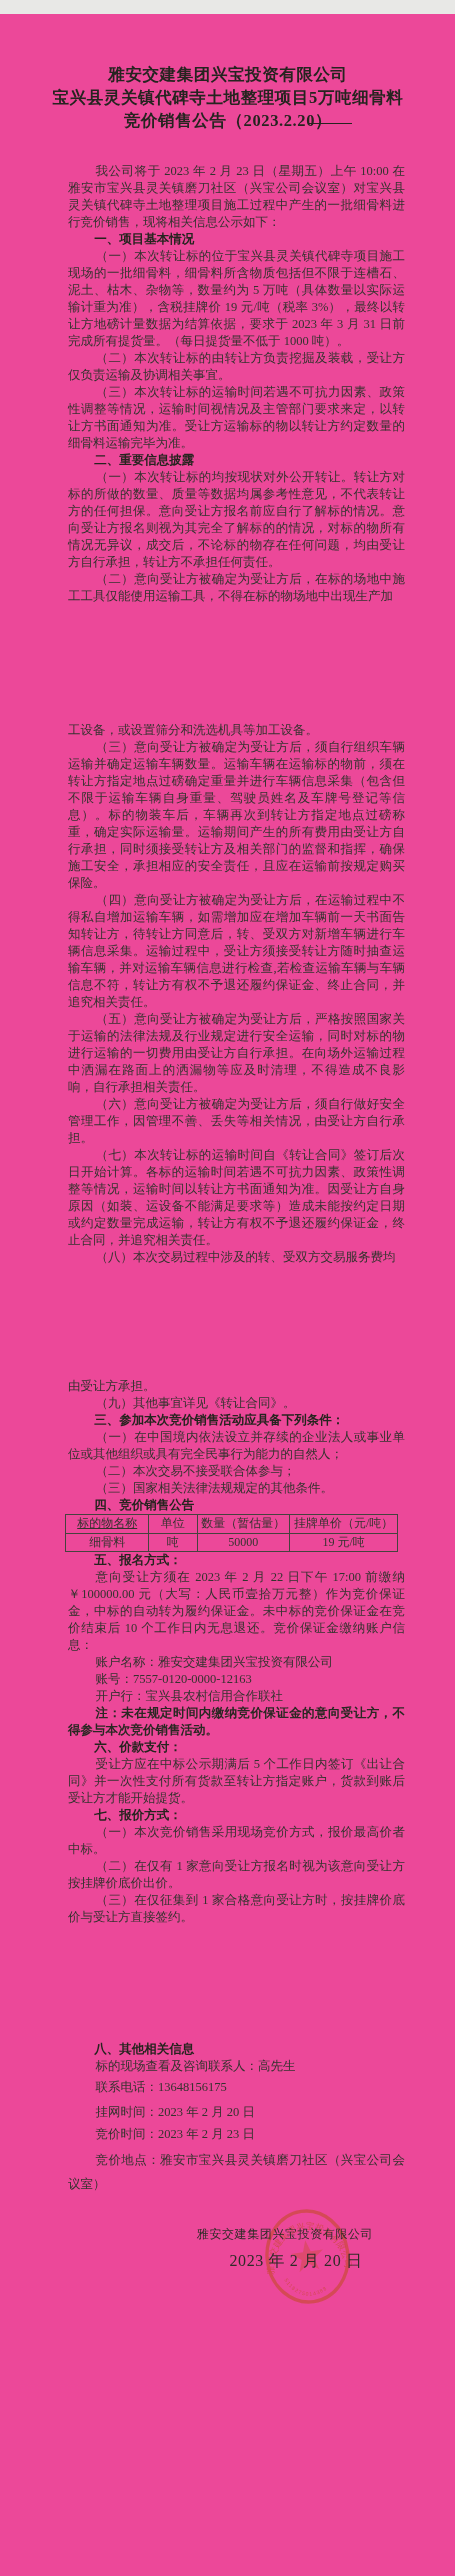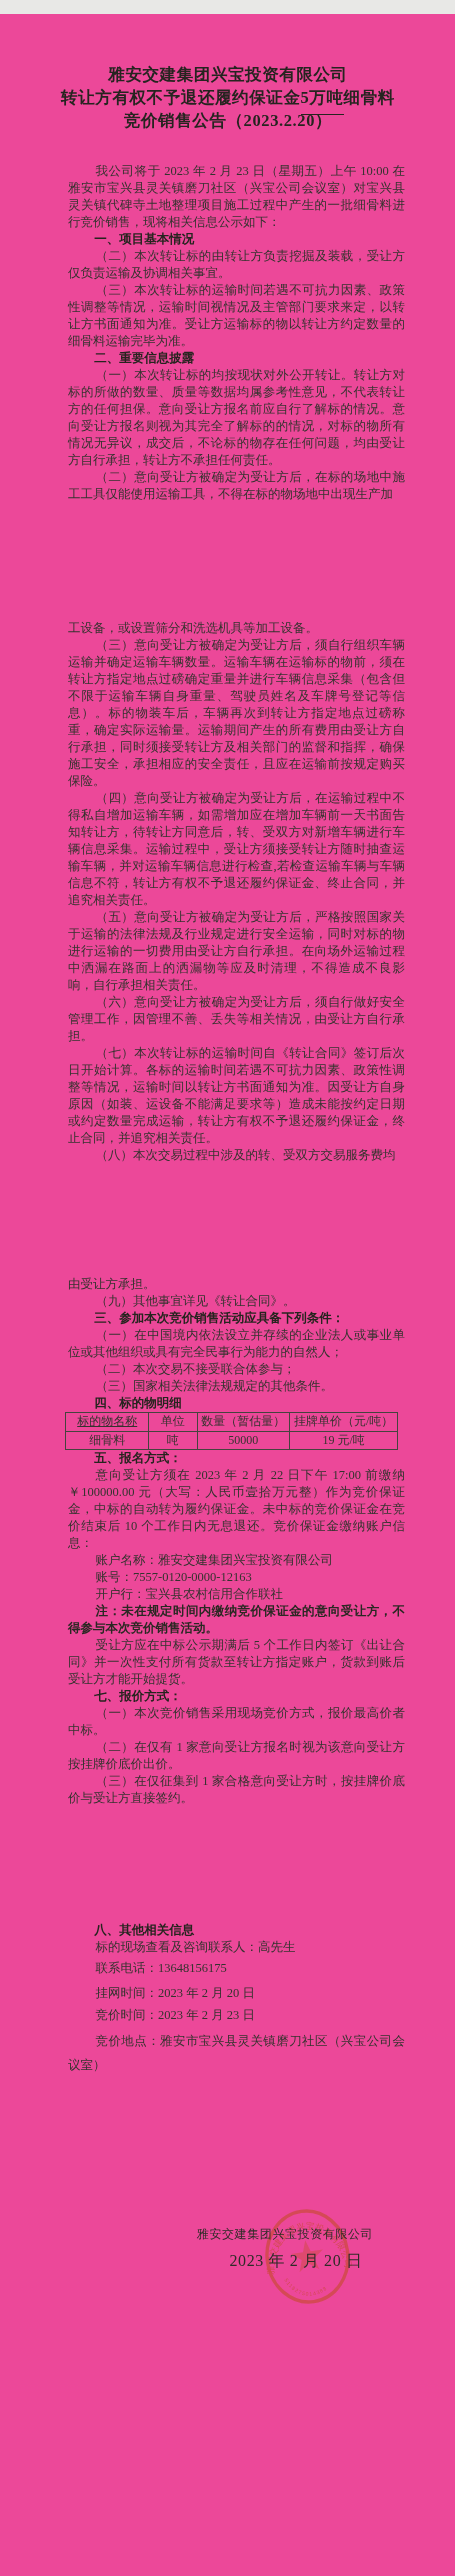--- a/index.html
+++ b/index.html
@@ -11,21 +11,21 @@
     font-family:"Liberation Serif","DejaVu Serif",serif;
     color:#35332f;
     overflow:hidden;
   }
   .title{
     position:absolute;top:49px;left:0;right:0;
     text-align:center;
     font-size:16.5px;font-weight:bold;color:#262420;
     line-height:23px;letter-spacing:0.6px;
   }
-  .title .u{border-bottom:1.7px solid #262420;padding-bottom:7px;}
+  .title .u{border-bottom:1.7px solid #262420;padding-bottom:16px;}
   .content{
     position:absolute;top:149px;left:68px;width:337px;
     font-size:12.5px;line-height:17px;
     text-align:justify;
   }
   .p{margin:0;text-indent:2.2em;}
   .pc{margin:0;text-indent:0;}
   .h{
     margin:0;text-indent:2.1em;font-weight:bold;color:#26241f;
     font-family:"Liberation Sans","DejaVu Sans",sans-serif;
@@ -64,48 +64,49 @@
     transform:rotate(-8deg);z-index:2;opacity:0.92;
   }
 </style>
 </head>
 <body>
 
 <div class="page">
 
   <div class="title">
     <div>雅安交建集团兴宝投资有限公司</div>
-    <div><span>转让方有权不予退还履约保证金</span><span class="u">5万吨</span><span>细骨料</span></div>
+    <div><span>宝兴县灵关镇代碑寺土地整理项目</span><span class="u">5万吨</span><span>细骨料</span></div>
     <div>竞价销售公告（2023.2.20）</div>
   </div>
 
   <div class="content">
     <p class="p">我公司将于 2023 年 2 月 23 日（星期五）上午 10:00 在雅安市宝兴县灵关镇磨刀社区（兴宝公司会议室）对宝兴县灵关镇代碑寺土地整理项目施工过程中产生的一批细骨料进行竞价销售，现将相关信息公示如下：</p>
     <p class="h">一、项目基本情况</p>
+    <p class="p">（一）本次转让标的位于宝兴县灵关镇代碑寺项目施工现场的一批细骨料，细骨料所含物质包括但不限于连槽石、泥土、枯木、杂物等，数量约为 5 万吨（具体数量以实际运输计重为准），含税挂牌价 19 元/吨（税率 3%），最终以转让方地磅计量数据为结算依据，要求于 2023 年 3 月 31 日前完成所有提货量。（每日提货量不低于 1000 吨）。</p>
     <p class="p">（二）本次转让标的由转让方负责挖掘及装载，受让方仅负责运输及协调相关事宜。</p>
     <p class="p">（三）本次转让标的运输时间若遇不可抗力因素、政策性调整等情况，运输时间视情况及主管部门要求来定，以转让方书面通知为准。受让方运输标的物以转让方约定数量的细骨料运输完毕为准。</p>
     <p class="h">二、重要信息披露</p>
     <p class="p">（一）本次转让标的均按现状对外公开转让。转让方对标的所做的数量、质量等数据均属参考性意见，不代表转让方的任何担保。意向受让方报名前应自行了解标的情况。意向受让方报名则视为其完全了解标的的情况，对标的物所有情况无异议，成交后，不论标的物存在任何问题，均由受让方自行承担，转让方不承担任何责任。</p>
     <p class="p">（二）意向受让方被确定为受让方后，在标的场地中施工工具仅能使用运输工具，不得在标的物场地中出现生产加</p>
     <div class="gap1"></div>
     <p class="pc">工设备，或设置筛分和洗选机具等加工设备。</p>
     <p class="p">（三）意向受让方被确定为受让方后，须自行组织车辆运输并确定运输车辆数量。运输车辆在运输标的物前，须在转让方指定地点过磅确定重量并进行车辆信息采集（包含但不限于运输车辆自身重量、驾驶员姓名及车牌号登记等信息）。标的物装车后，车辆再次到转让方指定地点过磅称重，确定实际运输量。运输期间产生的所有费用由受让方自行承担，同时须接受转让方及相关部门的监督和指挥，确保施工安全，承担相应的安全责任，且应在运输前按规定购买保险。</p>
     <p class="p">（四）意向受让方被确定为受让方后，在运输过程中不得私自增加运输车辆，如需增加应在增加车辆前一天书面告知转让方，待转让方同意后，转、受双方对新增车辆进行车辆信息采集。运输过程中，受让方须接受转让方随时抽查运输车辆，并对运输车辆信息进行检查,若检查运输车辆与车辆信息不符，转让方有权不予退还履约保证金、终止合同，并追究相关责任。</p>
     <p class="p">（五）意向受让方被确定为受让方后，严格按照国家关于运输的法律法规及行业规定进行安全运输，同时对标的物进行运输的一切费用由受让方自行承担。在向场外运输过程中洒漏在路面上的洒漏物等应及时清理，不得造成不良影响，自行承担相关责任。</p>
     <p class="p">（六）意向受让方被确定为受让方后，须自行做好安全管理工作，因管理不善、丢失等相关情况，由受让方自行承担。</p>
     <p class="p">（七）本次转让标的运输时间自《转让合同》签订后次日开始计算。各标的运输时间若遇不可抗力因素、政策性调整等情况，运输时间以转让方书面通知为准。因受让方自身原因（如装、运设备不能满足要求等）造成未能按约定日期或约定数量完成运输，转让方有权不予退还履约保证金，终止合同，并追究相关责任。</p>
     <p class="p">（八）本次交易过程中涉及的转、受双方交易服务费均</p>
     <div class="gap2"></div>
     <p class="pc">由受让方承担。</p>
     <p class="p">（九）其他事宜详见《转让合同》。</p>
     <p class="h">三、参加本次竞价销售活动应具备下列条件：</p>
     <p class="p">（一）在中国境内依法设立并存续的企业法人或事业单位或其他组织或具有完全民事行为能力的自然人；</p>
     <p class="p">（二）本次交易不接受联合体参与；</p>
     <p class="p">（三）国家相关法律法规规定的其他条件。</p>
-    <p class="h">四、标的物明细</p>
+    <p class="h">四、竞价销售公告</p>
 
     <table class="lot">
       <tbody>
           <tr>
         <td class="c1">标的物名称</td>
         <td class="c2">单位</td>
         <td class="c3">数量（暂估量）</td>
         <td class="c4">挂牌单价（元/吨）</td>
       </tr>
       <tr>
@@ -116,20 +117,21 @@
       </tr>
     </tbody>
       </table>
 
     <p class="h">五、报名方式：</p>
     <p class="p">意向受让方须在 2023 年 2 月 22 日下午 17:00 前缴纳 ￥100000.00 元（大写：人民币壹拾万元整）作为竞价保证金，中标的自动转为履约保证金。未中标的竞价保证金在竞价结束后 10 个工作日内无息退还。竞价保证金缴纳账户信息：</p>
     <p class="p">账户名称：雅安交建集团兴宝投资有限公司</p>
     <p class="p">账号：7557-0120-0000-12163</p>
     <p class="p">开户行：宝兴县农村信用合作联社</p>
     <p class="pb">注：未在规定时间内缴纳竞价保证金的意向受让方，不得参与本次竞价销售活动。</p>
+    <p class="h">六、价款支付：</p>
     <p class="p">受让方应在中标公示期满后 5 个工作日内签订《出让合同》并一次性支付所有货款至转让方指定账户，货款到账后受让方才能开始提货。</p>
     <p class="h">七、报价方式：</p>
     <p class="p">（一）本次竞价销售采用现场竞价方式，报价最高价者中标。</p>
     <p class="p">（二）在仅有 1 家意向受让方报名时视为该意向受让方按挂牌价底价出价。</p>
     <p class="p">（三）在仅征集到 1 家合格意向受让方时，按挂牌价底价与受让方直接签约。</p>
     <div class="gap3"></div>
     <p class="h">八、其他相关信息</p>
     <p class="p">标的现场查看及咨询联系人：高先生</p>
     <p class="p mt6">联系电话：13648156175</p>
     <p class="p mt14">挂网时间：2023 年 2 月 20 日</p>

